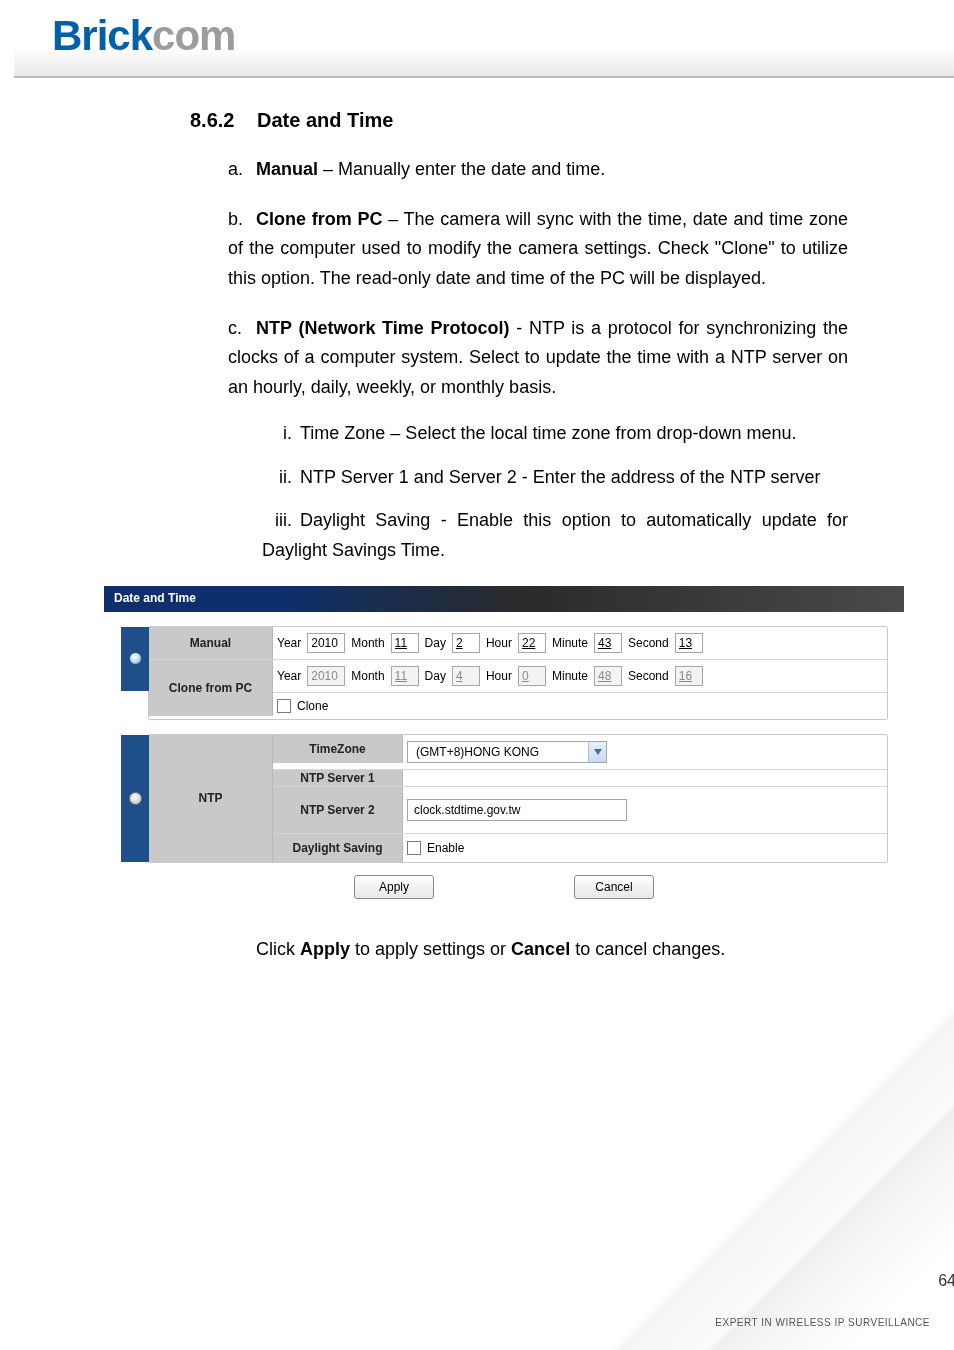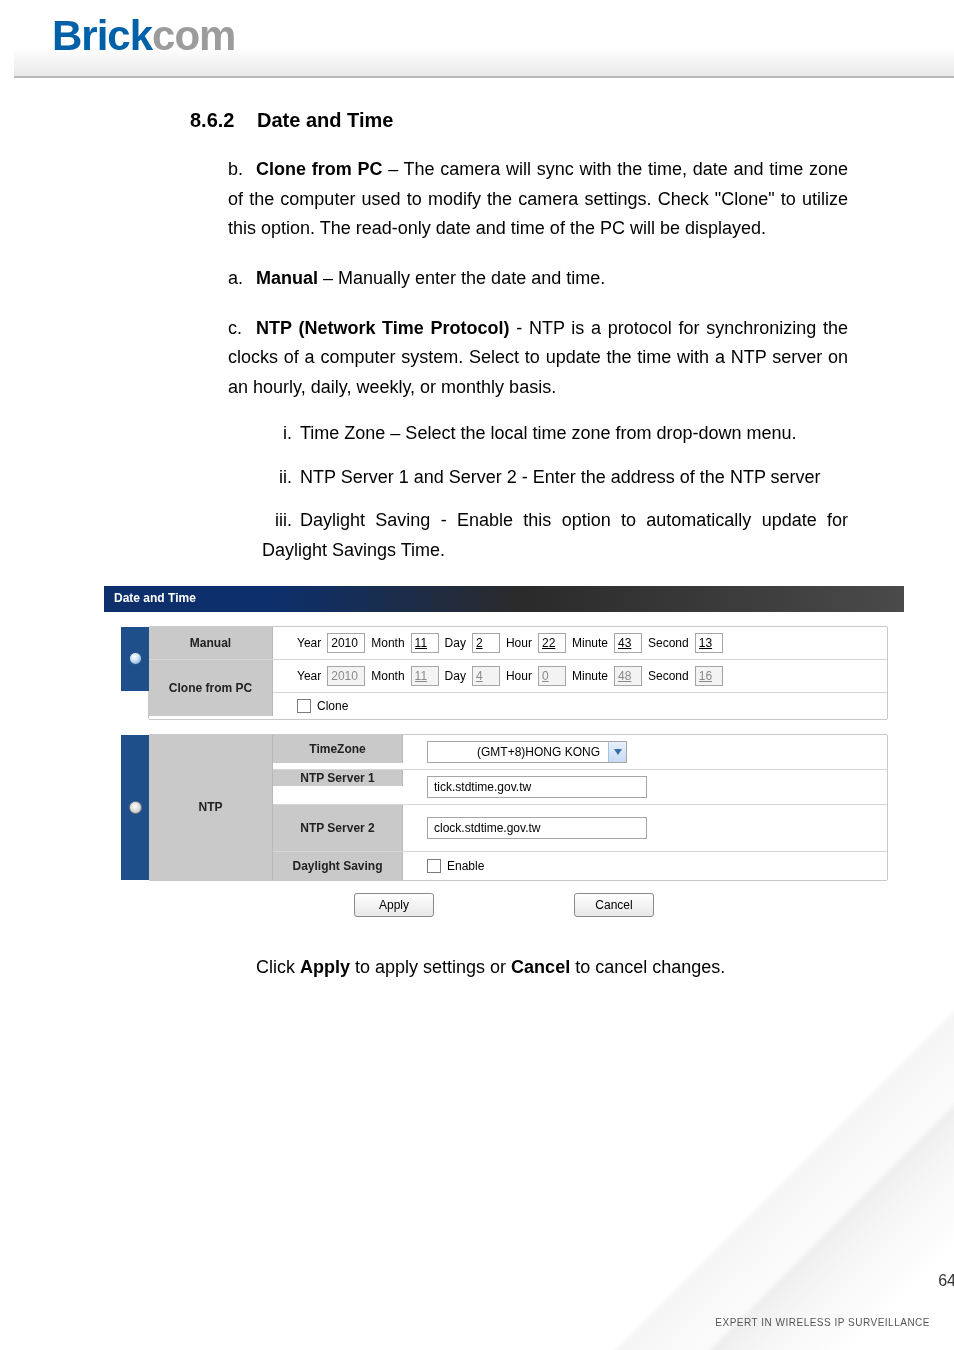--- a/index.html
+++ b/index.html
@@ -22,28 +22,28 @@
   strong { font-weight: 700; }
   .panel-wrap { margin: 6px 0 0 -30px; width: 800px; }
   .panel-hdr { height: 26px; background: linear-gradient(to right,#0d2f6b 0,#0d2f6b 22%,#2a2a2a 52%,#4a4a4a 100%); color: #fff; font: 700 12px Arial; padding: 5px 0 0 10px; }
   .panel-body { background: #fff; padding: 14px 16px 12px 16px; }
   .row-grp { border: 1px solid #c9c9c9; border-radius: 2px; margin-left: 28px; }
   .grp-row { display: flex; align-items: stretch; }
   .radio-col { width: 28px; background: #1e4f8a; display: flex; align-items: center; justify-content: center; margin-left: -28px; }
   .radio-dot { width: 13px; height: 13px; border-radius: 50%; background: radial-gradient(circle at 40% 35%,#fff,#cfe3f7 40%,#5b93c8 100%); border: 1px solid #2b5a8e; }
   .radio-empty { width: 13px; height: 13px; border-radius: 50%; background: radial-gradient(circle at 45% 40%,#fff,#d8d8d8 55%,#a9a9a9 100%); border: 1px solid #7a7a7a; }
   .lbl-col { width: 124px; background: #c9c9c9; display: flex; align-items: center; justify-content: center; font: 700 12px Arial; color: #222; border-right: 1px solid #b8b8b8; }
-  .val-col { flex: 1; padding: 6px 24px; font: 12px Arial; display: flex; align-items: center; gap: 6px; flex-wrap: wrap; }
+  .val-col { flex: 1; padding: 6px 4px; font: 12px Arial; display: flex; align-items: center; gap: 6px; flex-wrap: wrap; }
   .sub-row { border-top: 1px solid #d6d6d6; }
   .tin { height: 20px; border: 1px solid #a6a6a6; background: #fff; padding: 1px 3px; font: 12px Arial; }
   .tin.ro { background: #f3f3f3; color: #8a8a8a; }
   .w36 { width: 38px; } .w28 { width: 28px; text-decoration: underline; }
   .chk { width: 14px; height: 14px; background: #fff; border: 1px solid #7a7a7a; display: inline-block; }
   .sel { display: inline-flex; align-items: center; height: 22px; border: 1px solid #a6a6a6; background: #fff; font: 12px Arial; }
-  .sel-txt { padding: 0 8px; min-width: 180px; text-align: right; }
+  .sel-txt { padding: 0 8px; min-width: 180px; }
   .sel-btn { width: 18px; height: 100%; background: linear-gradient(to bottom,#e8f0fb,#c7dbf2); border-left: 1px solid #a6c1e2; display: flex; align-items: center; justify-content: center; }
   .sel-btn svg { width: 8px; height: 6px; }
   .txtfield { height: 22px; width: 220px; border: 1px solid #a6a6a6; background: #fff; font: 12px Arial; padding: 2px 6px; }
   .btnrow { display: flex; justify-content: center; gap: 140px; margin-top: 12px; }
   .btn { min-width: 80px; height: 24px; border: 1px solid #8a8a8a; border-radius: 3px; background: linear-gradient(to bottom,#fff,#e7e7e7); font: 12px Arial; display: flex; align-items: center; justify-content: center; padding: 0 16px; }
   .after-panel { margin: 24px 0 0 122px; font-size: 18px; }
   .pgnum { position: absolute; left: 0; right: 12px; bottom: 60px; text-align: right; font-size: 16px; color: #333; }
   .footer-tag { position: absolute; right: 38px; bottom: 22px; font: 10px Arial; letter-spacing: 0.5px; color: #555; }
   .corner { position: absolute; right: 0; bottom: 0; width: 420px; height: 520px; pointer-events: none; background:
     linear-gradient(135deg, rgba(0,0,0,0) 62%, rgba(0,0,0,0.04) 63%, rgba(0,0,0,0) 78%),
@@ -62,24 +62,24 @@
 </div>
 
 <div class="content">
   <div class="heading">
     <span class="sec-num">8.6.2</span>
     <span class="sec-title">Date and Time</span>
   </div>
 
   <ol class="alpha">
     <li>
-      <span class="li-letter">b.</span><strong>Clone from PC</strong><span> – The camera will sync with the time, date and time zone of the computer used to modify the camera settings.  Check "Clone" to utilize this option.   The read-only date and time of the PC will be displayed.</span>
+      <span class="li-letter">a.</span><strong>Manual</strong><span> – Manually enter the date and time.</span>
     </li>
     <li>
-      <span class="li-letter">a.</span><strong>Manual</strong><span> – Manually enter the date and time.</span>
+      <span class="li-letter">b.</span><strong>Clone from PC</strong><span> – The camera will sync with the time, date and time zone of the computer used to modify the camera settings.  Check "Clone" to utilize this option.   The read-only date and time of the PC will be displayed.</span>
     </li>
     <li>
       <span class="li-letter">c.</span><strong>NTP (Network Time Protocol)</strong><span> - NTP is a protocol for synchronizing the clocks of a computer system.   Select to update the time with a NTP server on an hourly, daily, weekly, or monthly basis.</span>
       <ol class="roman">
         <li><span class="ri">i.</span><span>Time Zone – Select the local time zone from drop-down menu.</span></li>
         <li><span class="ri">ii.</span><span>NTP Server 1 and Server 2 - Enter the address of the NTP server</span></li>
         <li><span class="ri">iii.</span><span>Daylight Saving - Enable this option to automatically update for Daylight Savings Time.</span></li>
       </ol>
     </li>
   </ol>
@@ -155,23 +155,20 @@
                   <span class="sel-btn">
                     <svg viewBox="0 0 8 6">
                           <path d="M0 0 L8 0 L4 6 Z" fill="#3a6ea8"></path>
                         </svg>
                   </span>
                 </div>
               </div>
             </div>
             <div class="grp-row sub-row">
               <div class="lbl-col" style="width:130px;height:16px;">NTP Server 1</div>
-              <div class="val-col">
-                    <input class="txtfield" value="tick.stdtime.gov.tw" style="">
-                  </div>
             </div>
             <div class="grp-row sub-row">
               <div class="lbl-col" style="width:130px;height:46px;">NTP Server 2</div>
               <div class="val-col">
                     <input class="txtfield" value="clock.stdtime.gov.tw" style="">
                   </div>
             </div>
             <div class="grp-row sub-row">
               <div class="lbl-col" style="width:130px;height:28px;">Daylight Saving</div>
               <div class="val-col">

